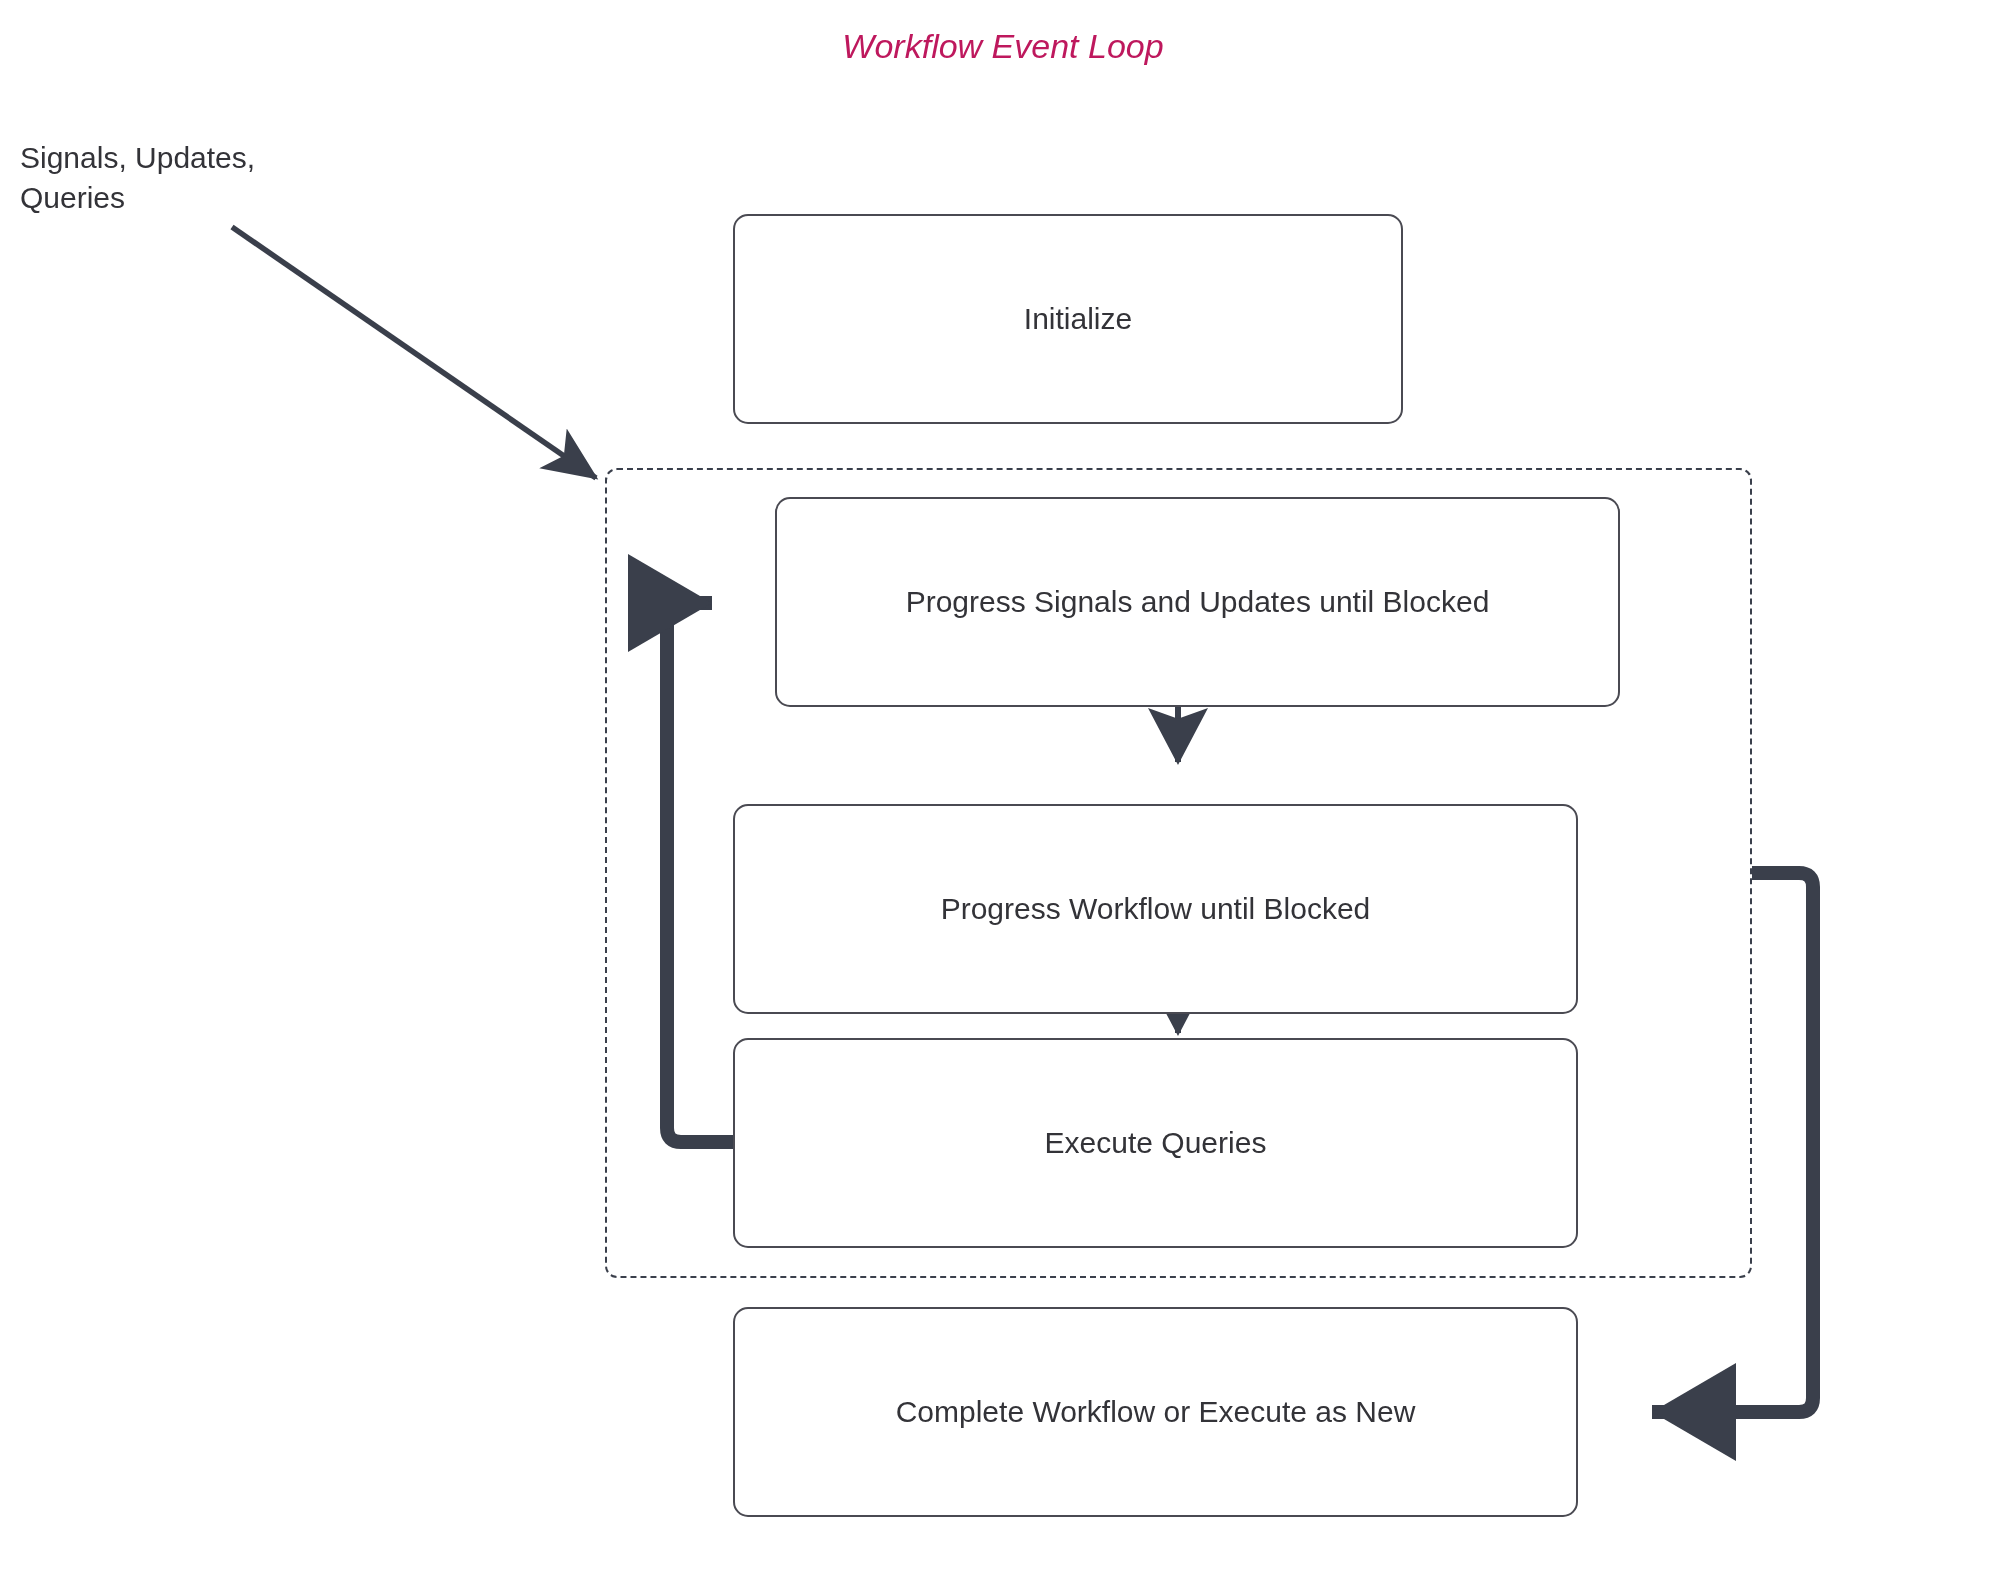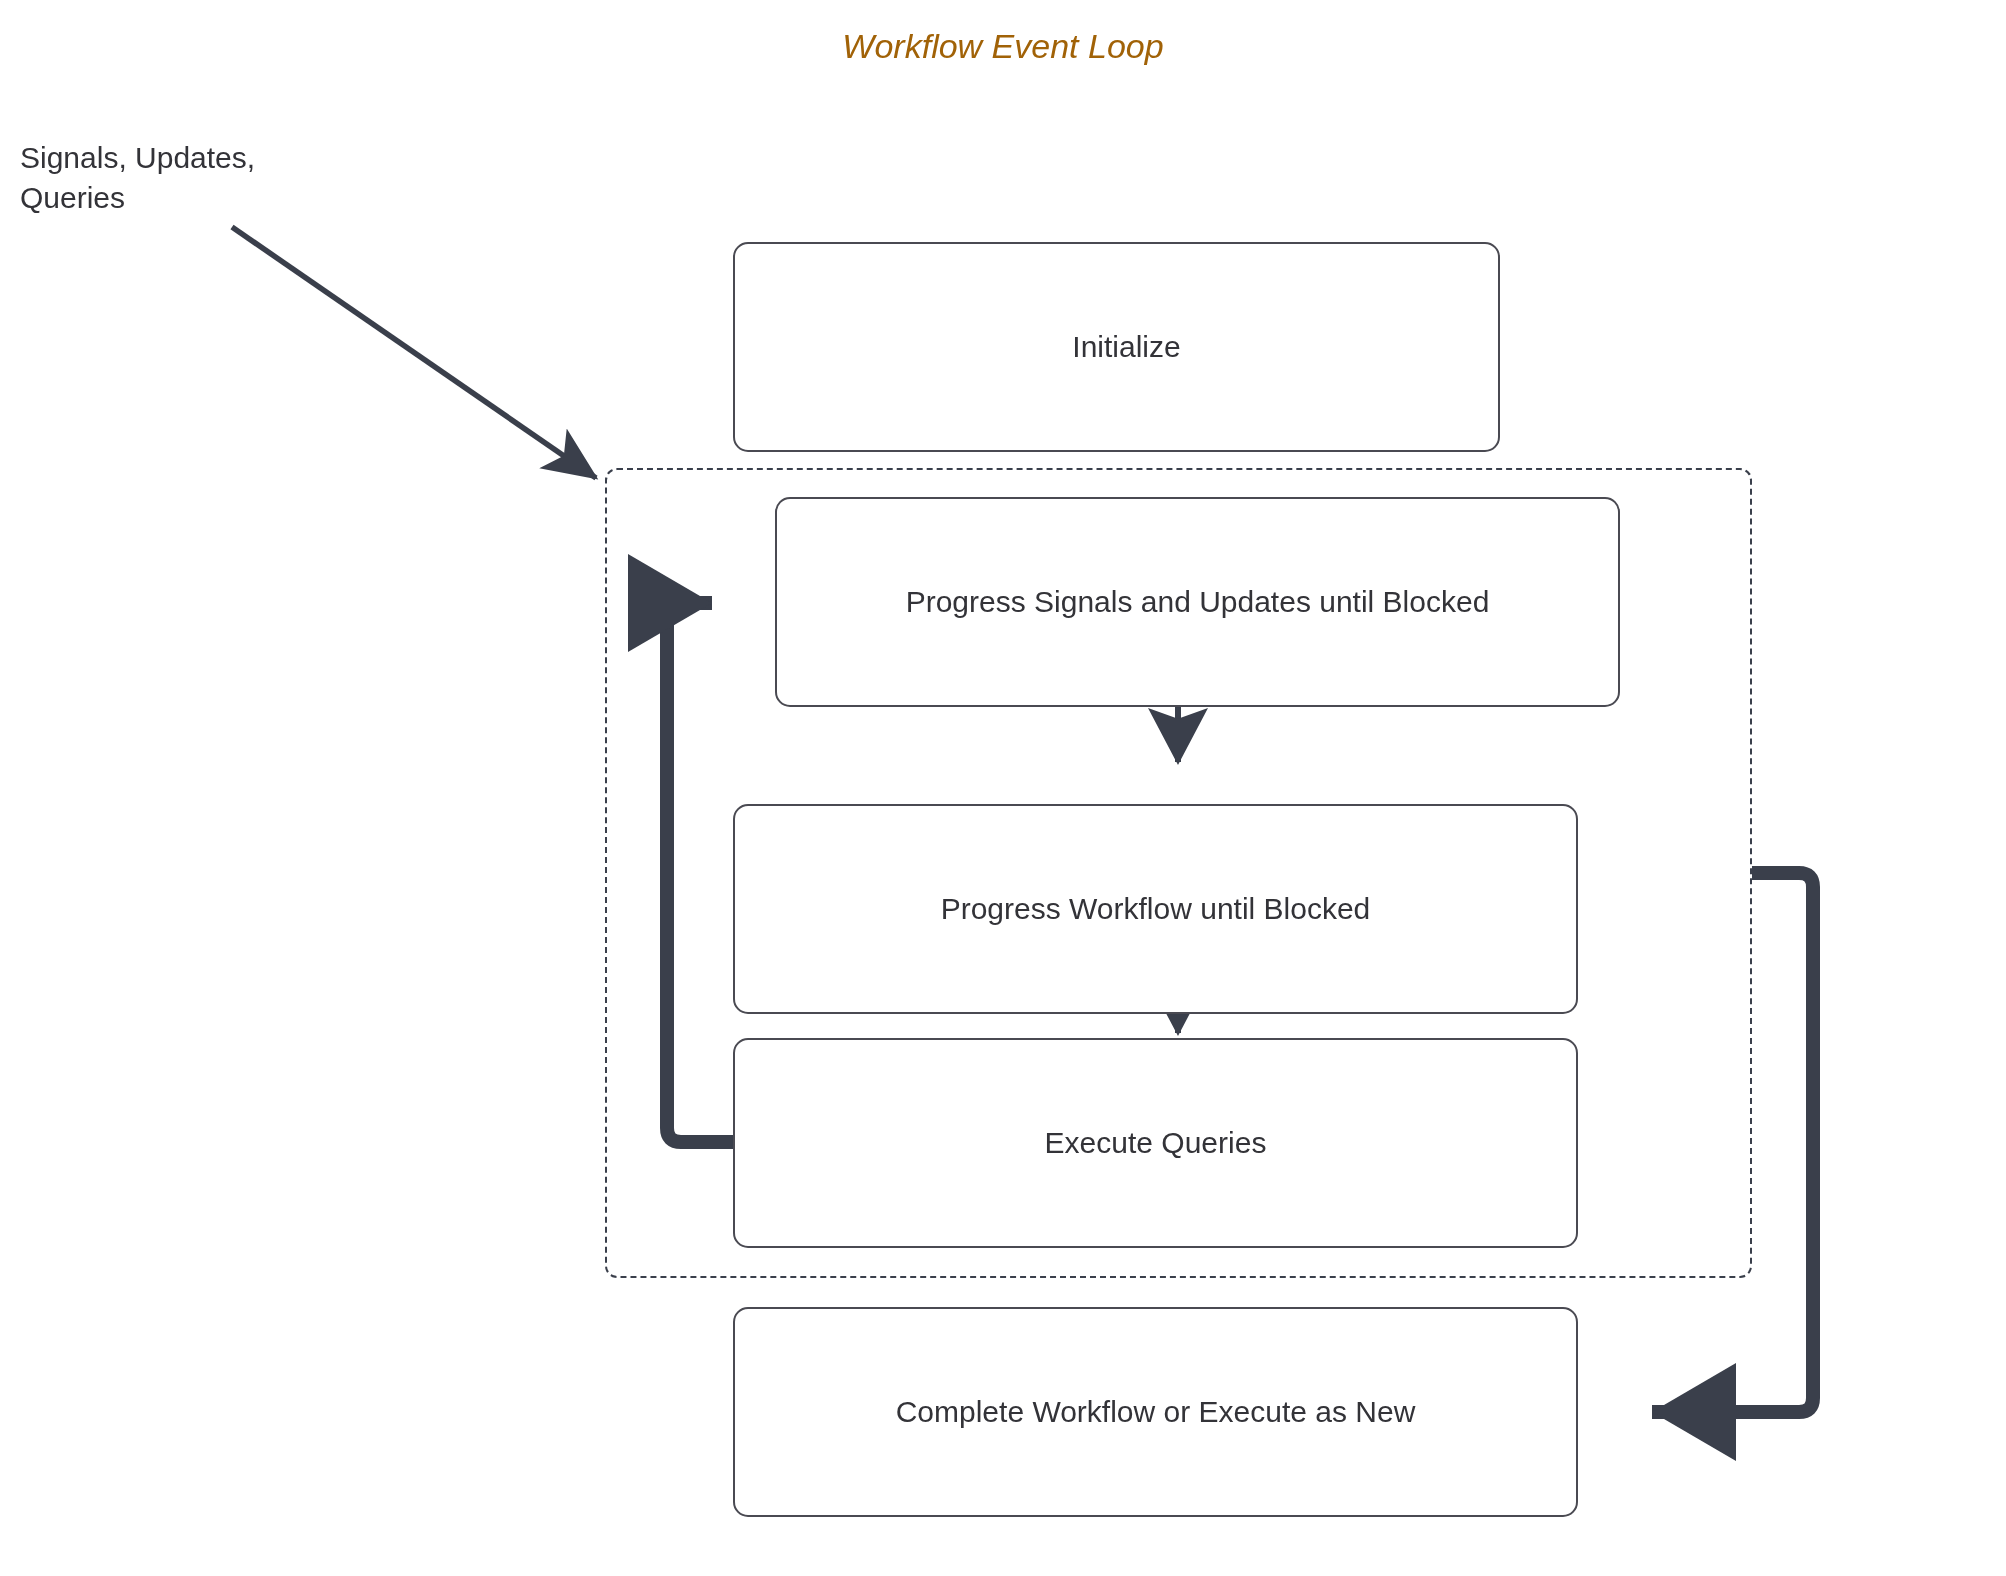--- a/index.html
+++ b/index.html
@@ -53,21 +53,21 @@
   }
   #diagram-title {
     position: absolute;
     left: 0;
     top: 27px;
     width: 2006px;
     text-align: center;
     font-family: "Liberation Sans", sans-serif;
     font-style: italic;
     font-size: 34px;
-    color: #a16207;
+    color: #be185d;
     z-index: 4;
   }
   #external-input-label {
     position: absolute;
     left: 20px;
     top: 138px;
     width: 290px;
     font-family: "Liberation Sans", sans-serif;
     font-size: 30px;
     color: #333338;
@@ -106,21 +106,21 @@
 
     <line x1="1178" y1="978" x2="1178" y2="1033" stroke="#3a3f4b" stroke-width="6" marker-end="url(#down-arrowhead)"></line>
 
     <path d="M 733 1142 L 681 1142 Q 667 1142 667 1128 L 667 617 Q 667 603 681 603 L 712 603" fill="none" stroke="#3a3f4b" stroke-width="14" stroke-linecap="butt" marker-end="url(#thick-arrowhead-right)"></path>
 
     <path d="M 1752 873 L 1799 873 Q 1813 873 1813 887 L 1813 1398 Q 1813 1412 1799 1412 L 1652 1412" fill="none" stroke="#3a3f4b" stroke-width="14" stroke-linecap="butt" marker-end="url(#thick-arrowhead-right)"></path>
   </svg>
 
   <div class="dashed-container" style="left:605px; top:468px; width:1147px; height:810px;"></div>
 
-  <div class="node-box" style="left:733px; top:242px; width:767px; height:210px;padding-left:20px;">
+  <div class="node-box" style="left:733px; top:214px; width:670px; height:210px;padding-left:20px;">
     <span class="node-label">Initialize</span>
   </div>
 
   <div class="node-box" style="left:733px; top:497px; width:845px; height:210px;margin-left:42px;">
     <span class="node-label">Progress Signals and Updates until Blocked</span>
   </div>
 
   <div class="node-box" style="left:733px; top:768px; width:845px; height:210px;margin-top:36px;">
     <span class="node-label">Progress Workflow until Blocked</span>
   </div>

